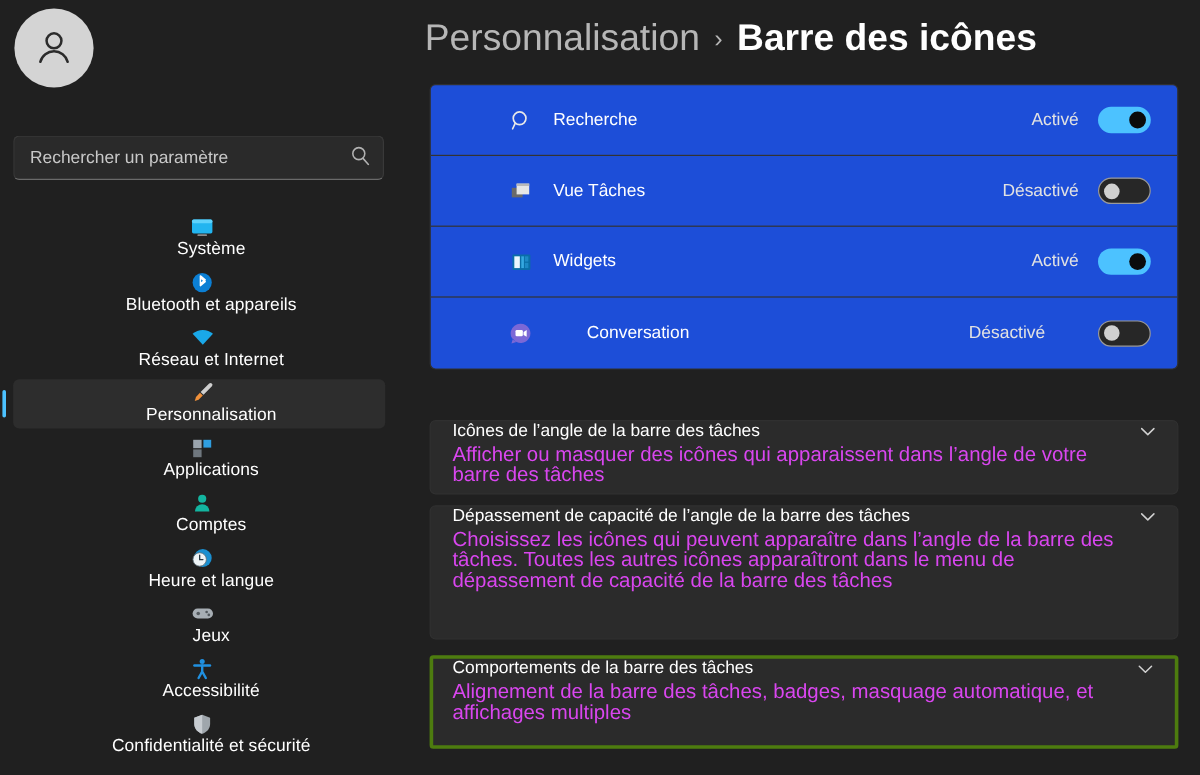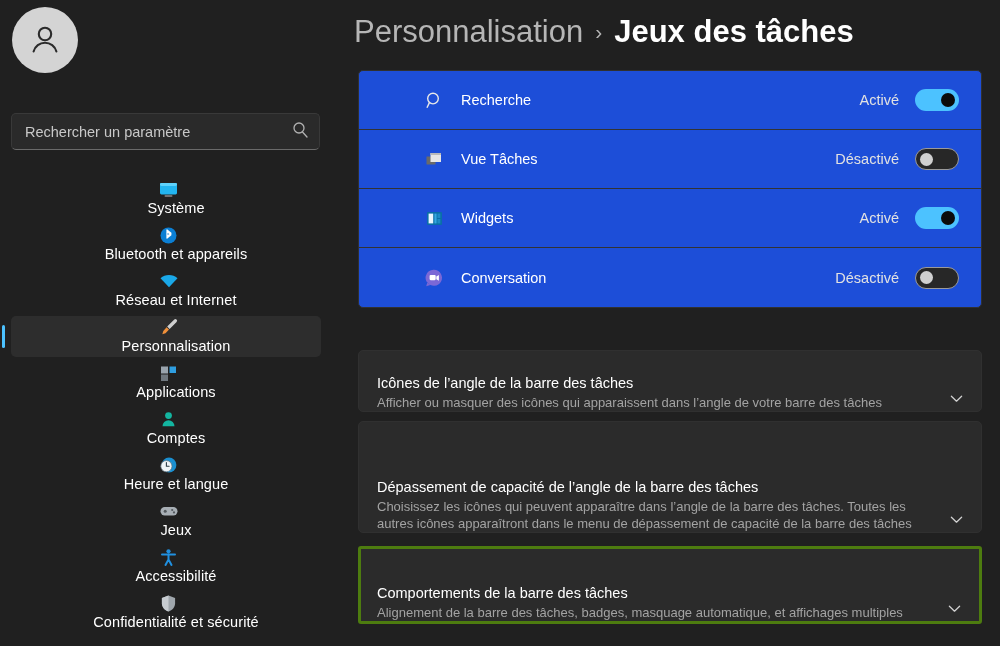--- a/index.html
+++ b/index.html
@@ -89,21 +89,21 @@
     background: #1d4ed8;
     border: 1px solid #303030;
     border-radius: 5px;
     overflow: hidden;
   }
   .toggle-row {
     height: 59px; display: flex; align-items: center;
     padding: 0 22px 0 64px;
     border-bottom: 1px solid #333333;
   }
-  .toggle-row:last-child { border-bottom: none; }
+  .toggle-row:last-child { border-bottom: none; gap: 28px; }
   .row-ico {
     width: 22px; height: 22px; flex: 0 0 22px;
     display: flex; align-items: center; justify-content: center;
     margin-right: 16px;
   }
   .row-label { font-size: 14.5px; color: #ffffff; flex: 1 1 auto; }
   .row-state { font-size: 14.5px; color: #e2e2e2; margin-right: 16px; }
 
   .switch { position: relative; width: 44px; height: 22px; flex: 0 0 44px; }
   .switch .track {
@@ -113,26 +113,26 @@
   .switch.off .track { background: #272727; border: 1px solid #9a9a9a; }
   .switch .knob { position: absolute; border-radius: 50%; }
   .switch.on .knob { width: 14px; height: 14px; top: 4px; left: 26px; background: #0b0b0b; }
   .switch.off .knob { width: 13px; height: 13px; top: 4.5px; left: 5px; background: #d0d0d0; }
 
   .expander {
     position: absolute; left: 18px; width: 624px;
     background: #2b2b2b;
     border: 1px solid #303030;
     border-radius: 5px;
-    display: flex; align-items: flex-end;
+    display: flex; align-items: flex-start;
     padding: 0 16px 0 18px;
   }
   .exp-texts { flex: 1 1 auto; padding-right: 8px; }
   .exp-title { font-size: 14.5px; color: #ffffff; margin-bottom: 3px; }
-  .exp-desc { font-size: 13px; color: #a3a3a3; line-height: 17px; }
+  .exp-desc { font-size: 17px; color: #d946ef; line-height: 17px; }
   .exp-chevron { flex: 0 0 auto; opacity: .9; padding-left: 4px; }
 
   #expander-corner-icons { top: 350px; height: 62px; }
   #expander-corner-overflow { top: 421px; height: 112px; }
   #expander-behaviors {
     top: 546px; height: 78px;
     border: 3px solid #4d7c0f; border-radius: 3px;
     padding-left: 16px;
   }
 </style>
@@ -271,21 +271,21 @@
       </div>
 
     </nav>
   </aside>
 
   <main class="main">
 
     <div class="breadcrumb">
       <span class="crumb-parent">Personnalisation</span>
       <span class="crumb-sep">›</span>
-      <span class="crumb-current">Jeux des tâches</span>
+      <span class="crumb-current">Barre des icônes</span>
     </div>
 
     <section class="toggle-card">
 
       <div class="toggle-row">
         <span class="row-ico">
           <svg width="19" height="19" viewBox="0 0 19 19">
             <circle cx="8" cy="7.6" r="5.3" fill="none" stroke="#e8e8e8" stroke-width="1.4"></circle>
             <line x1="4.4" y1="11.6" x2="2.2" y2="16.3" stroke="#e8e8e8" stroke-width="1.4" stroke-linecap="round"></line>
           </svg>

